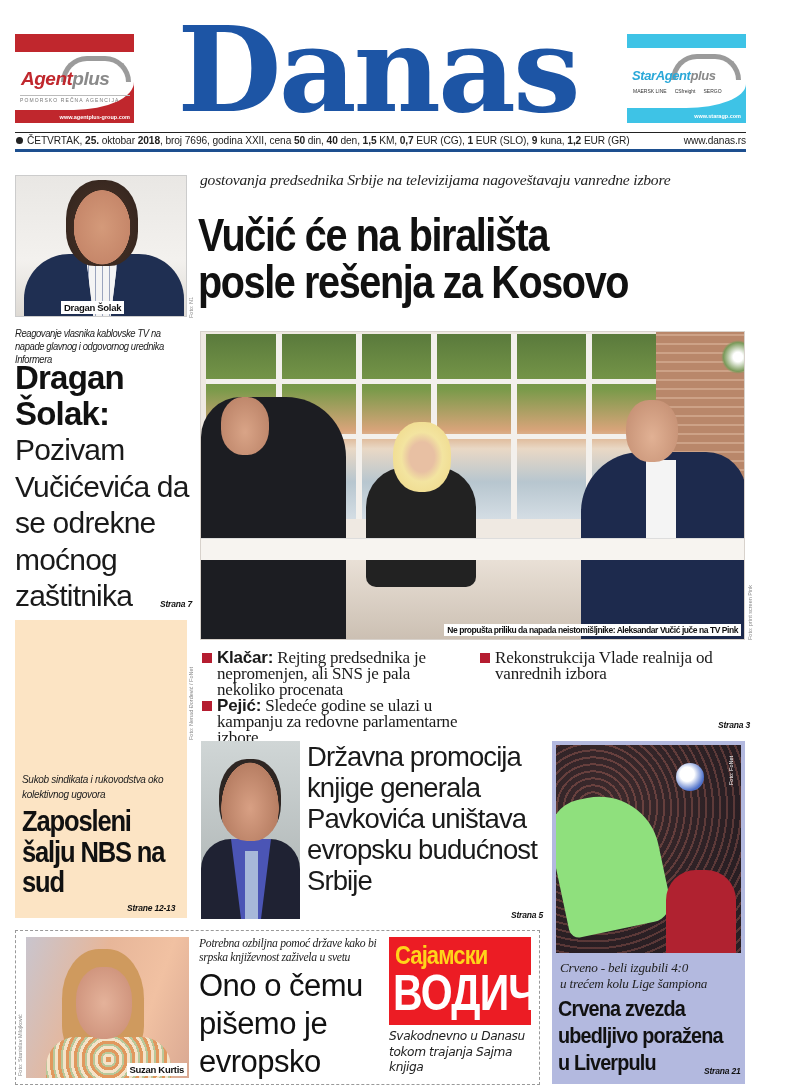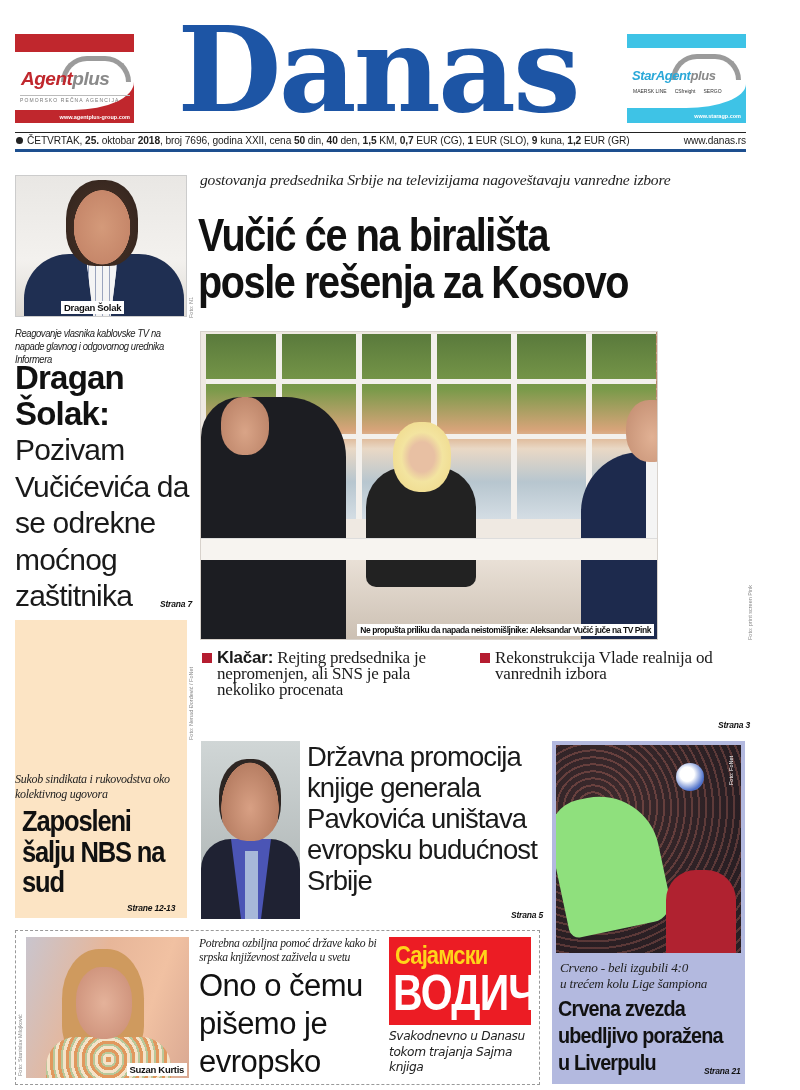--- a/index.html
+++ b/index.html
@@ -42,21 +42,21 @@
   .solak-photo .shirt { position: absolute; left: 66px; top: 80px; width: 40px; height: 66px; background: repeating-linear-gradient(90deg,#f4f4f4 0 6px,#9aa4bd 6px 7px), #f0f0f0; clip-path: polygon(10% 0, 90% 0, 70% 100%, 30% 100%); }
 
   .solak-kicker { position: absolute; left: 15px; top: 327px; width: 180px; font-size: 10.3px; line-height: 13px; font-style: italic; color: #222; letter-spacing: -0.45px; font-family: "Liberation Sans", sans-serif; transform: scaleX(0.92); transform-origin: left top; }
   .solak-name { position: absolute; left: 15px; top: 360px; font-size: 33px; line-height: 36px; font-weight: bold; color: #111; letter-spacing: -0.8px; }
   .solak-quote { position: absolute; left: 15px; top: 432px; width: 180px; font-size: 30px; line-height: 36.5px; color: #1a1a1a; letter-spacing: -0.8px; }
 
   
   .lead-kicker { position: absolute; left: 200px; top: 169px; width: 560px; font-size: 15.6px; line-height: 22px; font-family: "Liberation Serif", serif; font-style: italic; color: #222; letter-spacing: -0.2px; }
   .lead-head { position: absolute; left: 198px; top: 212px; width: 580px; font-size: 46px; line-height: 47px; font-weight: bold; color: #111; letter-spacing: -1.6px; transform: scaleX(0.86); transform-origin: left top; white-space: nowrap; }
 
-  .tv-photo { left: 200px; top: 331px; width: 458px; height: 309px; background: #efe9e2; border: 1px solid #d8d2cc; }
+  .tv-photo { left: 200px; top: 331px; width: 545px; height: 309px; background: #efe9e2; border: 1px solid #d8d2cc; }
   .tv-window { position: absolute; left: 5px; top: 2px; width: 450px; height: 185px; background: linear-gradient(180deg,#5a7a3c 0%,#7a9a4a 30%,#d8a47a 52%,#e9d8c5 62%,#b7c6cf 80%,#d4dde4 100%); }
   .tv-window .mullion-v { position: absolute; top: 0; width: 6px; height: 100%; background: #f3f0ec; }
   .tv-window .mullion-h { position: absolute; left: 0; height: 5px; width: 100%; background: #f3f0ec; }
   .tv-brick { position: absolute; left: 455px; top: 0; width: 90px; height: 200px; background: repeating-linear-gradient(0deg,#b9876a 0 7px,#cda287 7px 9px); }
   .tv-plant { position: absolute; left: 520px; top: 8px; width: 34px; height: 34px; background: radial-gradient(circle,#ffffff 20%,#7a9a5a 60%,transparent 70%); }
   .tv-desk { position: absolute; left: 0; top: 206px; width: 545px; height: 22px; background: #f7f4f0; border-top: 1px solid #ddd; }
   .tv-under { position: absolute; left: 0; top: 228px; width: 545px; height: 81px; background: linear-gradient(180deg,#e9e0d6,#cbbfb2); }
   .person { position: absolute; }
   .p1 { left: 0; top: 65px; width: 145px; height: 244px; background: #1c1d22; border-radius: 40px 60px 0 0; }
   .p1h { left: 20px; top: 65px; width: 48px; height: 58px; background: radial-gradient(ellipse at 50% 60%,#d9a487,#b57c61); border-radius: 45%; }
@@ -74,21 +74,21 @@
   .bl { left: 202px; width: 270px; }
   .br { left: 480px; width: 275px; }
 
   
   .nbs-box { position: absolute; left: 15px; top: 620px; width: 172px; height: 298px; background: #fce4c4; }
   .nbs-photo { left: 8px; top: 6px; width: 156px; height: 140px; background: #1d1d24; }
   .nbs-photo .frame { position: absolute; left: 25px; top: 10px; width: 130px; height: 44px; border: 4px solid #e8e8ec; border-right: none; }
   .nbs-photo .hair { position: absolute; left: 38px; top: 20px; width: 88px; height: 90px; background: #d8d6d4; border-radius: 50% 50% 35% 35%; }
   .nbs-photo .face { position: absolute; left: 52px; top: 38px; width: 58px; height: 70px; background: radial-gradient(ellipse at 50% 50%,#e3b9a2,#c98f79); border-radius: 45%; }
   .nbs-photo .jacket { position: absolute; left: 20px; top: 98px; width: 130px; height: 42px; background: #2a2a45; border-radius: 40px 40px 0 0; }
-  .nbs-kicker { position: absolute; left: 0; top: 152px; width: 160px; font-family: Liberation Serif, serif; font-style: italic; font-size: 12px; line-height: 15px; color: #222; letter-spacing: -0.3px; }
+  .nbs-kicker { position: absolute; left: 7px; top: 152px; width: 160px; font-family: Liberation Sans, sans-serif; font-style: italic; font-size: 10px; line-height: 15px; color: #222; letter-spacing: -0.3px; }
   .nbs-head { position: absolute; left: 7px; top: 186px; width: 170px; font-size: 29px; line-height: 30.5px; font-weight: bold; color: #111; letter-spacing: -1.3px; transform: scaleX(0.88); transform-origin: left top; }
 
   
   .pav-photo { left: 201px; top: 741px; width: 99px; height: 178px; background: linear-gradient(180deg,#d0d6d6,#a9b0b0); }
   .pav-photo .head { position: absolute; left: 18px; top: 18px; width: 62px; height: 82px; background: radial-gradient(ellipse at 50% 60%,#d8a084,#b77e63 65%, #2e2623 66%); border-radius: 45%; }
   .pav-photo .suit { position: absolute; left: 0; top: 98px; width: 99px; height: 80px; background: #1f2233; border-radius: 30px 30px 0 0; }
   .pav-photo .shirt { position: absolute; left: 30px; top: 98px; width: 40px; height: 80px; background: #4b55b5; clip-path: polygon(0 0,100% 0,75% 100%,25% 100%); }
   .pav-photo .tie { position: absolute; left: 44px; top: 110px; width: 13px; height: 68px; background: #a7b8d9; }
   .pav-head { position: absolute; left: 307px; top: 741px; width: 240px; font-size: 27.5px; line-height: 31px; color: #1a1a1a; letter-spacing: -0.9px; }
 
@@ -193,20 +193,21 @@
   <div class="person p3"></div>
   <div class="person p3s"></div>
   <div class="person p3h"></div>
   <div class="tv-desk"></div>
   <div class="tv-caption">Ne propušta priliku da napada neistomišljnike: Aleksandar Vučić juče na TV Pink</div>
 </div>
 <div class="credit" style="left:747px;top:640px;">Foto: print screen Pink</div>
 
 <ul class="bullets bl">
   <li><span class="lbl">Klačar:</span><span> Rejting predsednika je nepromenjen, ali SNS je pala nekoliko procenata</span></li>
+  <li><span class="lbl">Pejić:</span><span> Sledeće godine se ulazi u kampanju za redovne parlamentarne izbore</span></li>
 </ul>
 <ul class="bullets br">
   <li><span>Rekonstrukcija Vlade realnija od vanrednih izbora</span></li>
 </ul>
 <div class="page-ref" style="left:718px;top:720px;">Strana 3</div>
 
 <div class="nbs-box">
   <div class="nbs-kicker">Sukob sindikata i rukovodstva oko kolektivnog ugovora</div>
   <div class="nbs-head">Zaposleni šalju NBS na sud</div>
   <div class="page-ref" style="left:112px;top:283px;">Strane 12-13</div>

